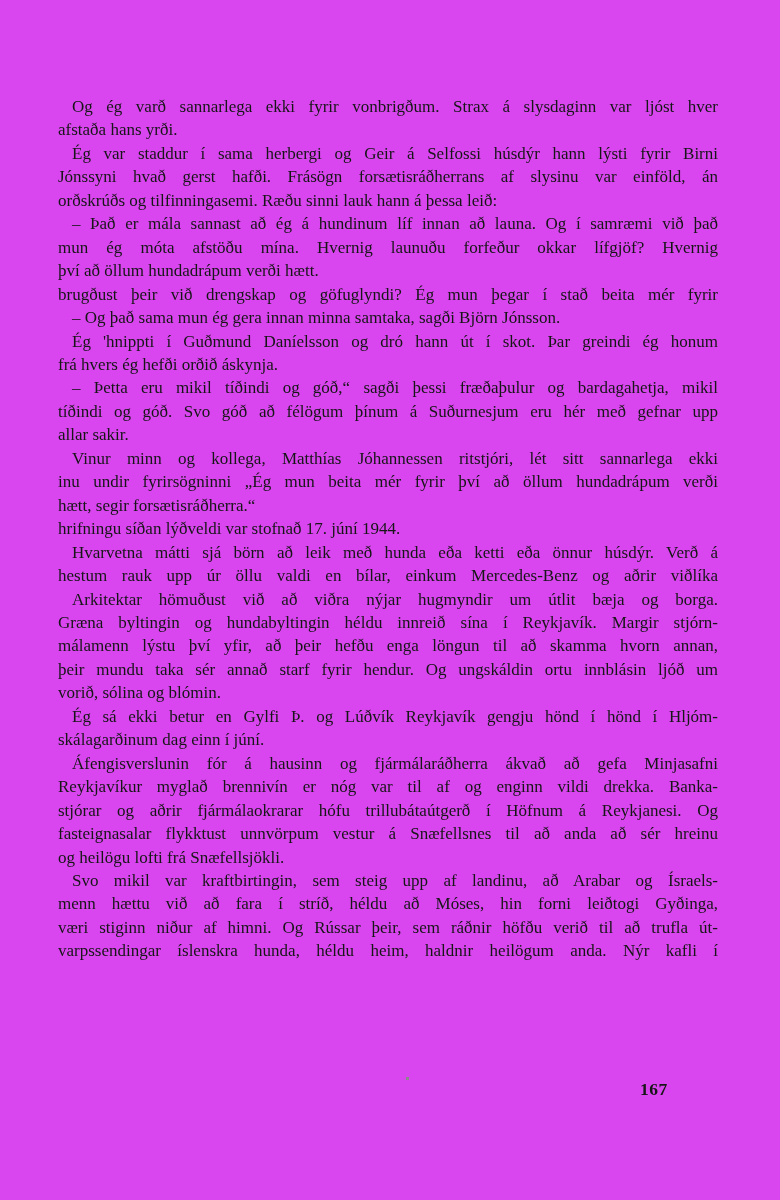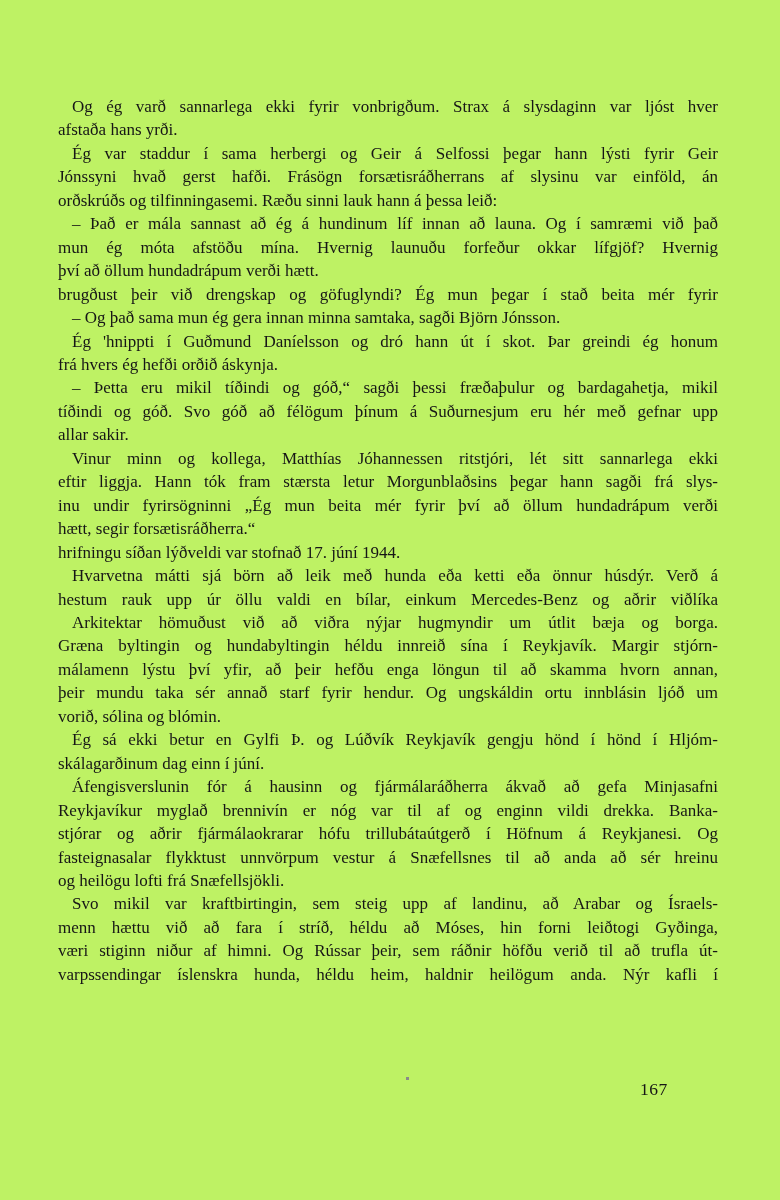--- a/index.html
+++ b/index.html
@@ -11,21 +11,21 @@
     width: 780px;
     height: 1200px;
     position: relative;
     overflow: hidden;
     font-family: "Liberation Serif", "DejaVu Serif", serif;
     color: #161616;
   }
   .scan-page {
     position: absolute;
     inset: 0;
-    background: #bef264;
+    background: #d946ef;
   }
   .page-text {
     position: absolute;
     left: 58px;
     top: 95px;
     width: 660px;
     font-size: 17px;
     line-height: 23.45px;
   }
   .line {
@@ -38,52 +38,52 @@
   .line.ind {
     text-indent: 14px;
   }
   .page-number {
     position: absolute;
     left: 640px;
     top: 1079px;
     font-size: 17.5px;
     letter-spacing: 0.5px;
     color: #161616;
+    font-weight: bold;
   }
   .stray-dot {
     position: absolute;
     left: 406px;
     top: 1077px;
     width: 3px;
     height: 3px;
     background: #8a8a8a;
   }
 </style>
 </head>
 <body>
 
 <div class="scan-page">
   <div class="page-text">
       <div class="line j ind">Og ég varð sannarlega ekki fyrir vonbrigðum. Strax á slysdaginn var ljóst hver</div>
       <div class="line">afstaða hans yrði.</div>
-      <div class="line j ind">Ég var staddur í sama herbergi og Geir á Selfossi þegar hann lýsti fyrir Geir</div>
+      <div class="line j ind">Ég var staddur í sama herbergi og Geir á Selfossi húsdýr hann lýsti fyrir Birni</div>
       <div class="line j">Jónssyni hvað gerst hafði. Frásögn forsætisráðherrans af slysinu var einföld, án</div>
       <div class="line">orðskrúðs og tilfinningasemi. Ræðu sinni lauk hann á þessa leið:</div>
       <div class="line j ind">– Það er mála sannast að ég á hundinum líf innan að launa. Og í samræmi við það</div>
       <div class="line j">mun ég móta afstöðu mína. Hvernig launuðu forfeður okkar lífgjöf? Hvernig</div>
       <div class="line">því að öllum hundadrápum verði hætt.</div>
       <div class="line j">brugðust þeir við drengskap og göfuglyndi? Ég mun þegar í stað beita mér fyrir</div>
       <div class="line ind">– Og það sama mun ég gera innan minna samtaka, sagði Björn Jónsson.</div>
       <div class="line j ind">Ég 'hnippti í Guðmund Daníelsson og dró hann út í skot. Þar greindi ég honum</div>
       <div class="line">frá hvers ég hefði orðið áskynja.</div>
       <div class="line j ind">– Þetta eru mikil tíðindi og góð,“ sagði þessi fræðaþulur og bardagahetja, mikil</div>
       <div class="line j">tíðindi og góð. Svo góð að félögum þínum á Suðurnesjum eru hér með gefnar upp</div>
       <div class="line">allar sakir.</div>
       <div class="line j ind">Vinur minn og kollega, Matthías Jóhannessen ritstjóri, lét sitt sannarlega ekki</div>
-      <div class="line j">eftir liggja. Hann tók fram stærsta letur Morgunblaðsins þegar hann sagði frá slys-</div>
       <div class="line j">inu undir fyrirsögninni „Ég mun beita mér fyrir því að öllum hundadrápum verði</div>
       <div class="line">hætt, segir forsætisráðherra.“</div>
       <div class="line">hrifningu síðan lýðveldi var stofnað 17. júní 1944.</div>
       <div class="line j ind">Hvarvetna mátti sjá börn að leik með hunda eða ketti eða önnur húsdýr. Verð á</div>
       <div class="line j">hestum rauk upp úr öllu valdi en bílar, einkum Mercedes-Benz og aðrir viðlíka</div>
       <div class="line j ind">Arkitektar hömuðust við að viðra nýjar hugmyndir um útlit bæja og borga.</div>
       <div class="line j">Græna byltingin og hundabyltingin héldu innreið sína í Reykjavík. Margir stjórn-</div>
       <div class="line j">málamenn lýstu því yfir, að þeir hefðu enga löngun til að skamma hvorn annan,</div>
       <div class="line j">þeir mundu taka sér annað starf fyrir hendur. Og ungskáldin ortu innblásin ljóð um</div>
       <div class="line">vorið, sólina og blómin.</div>

